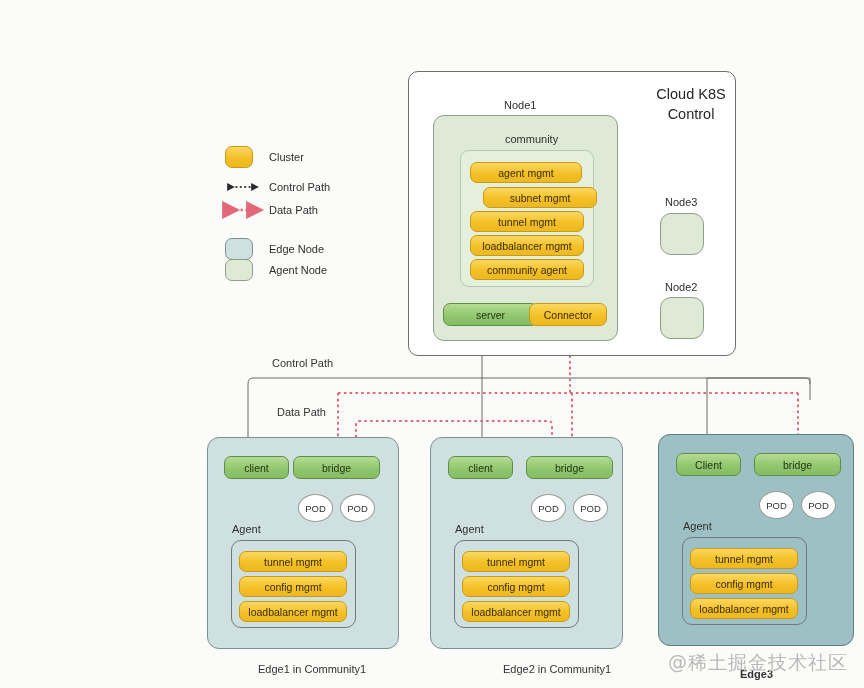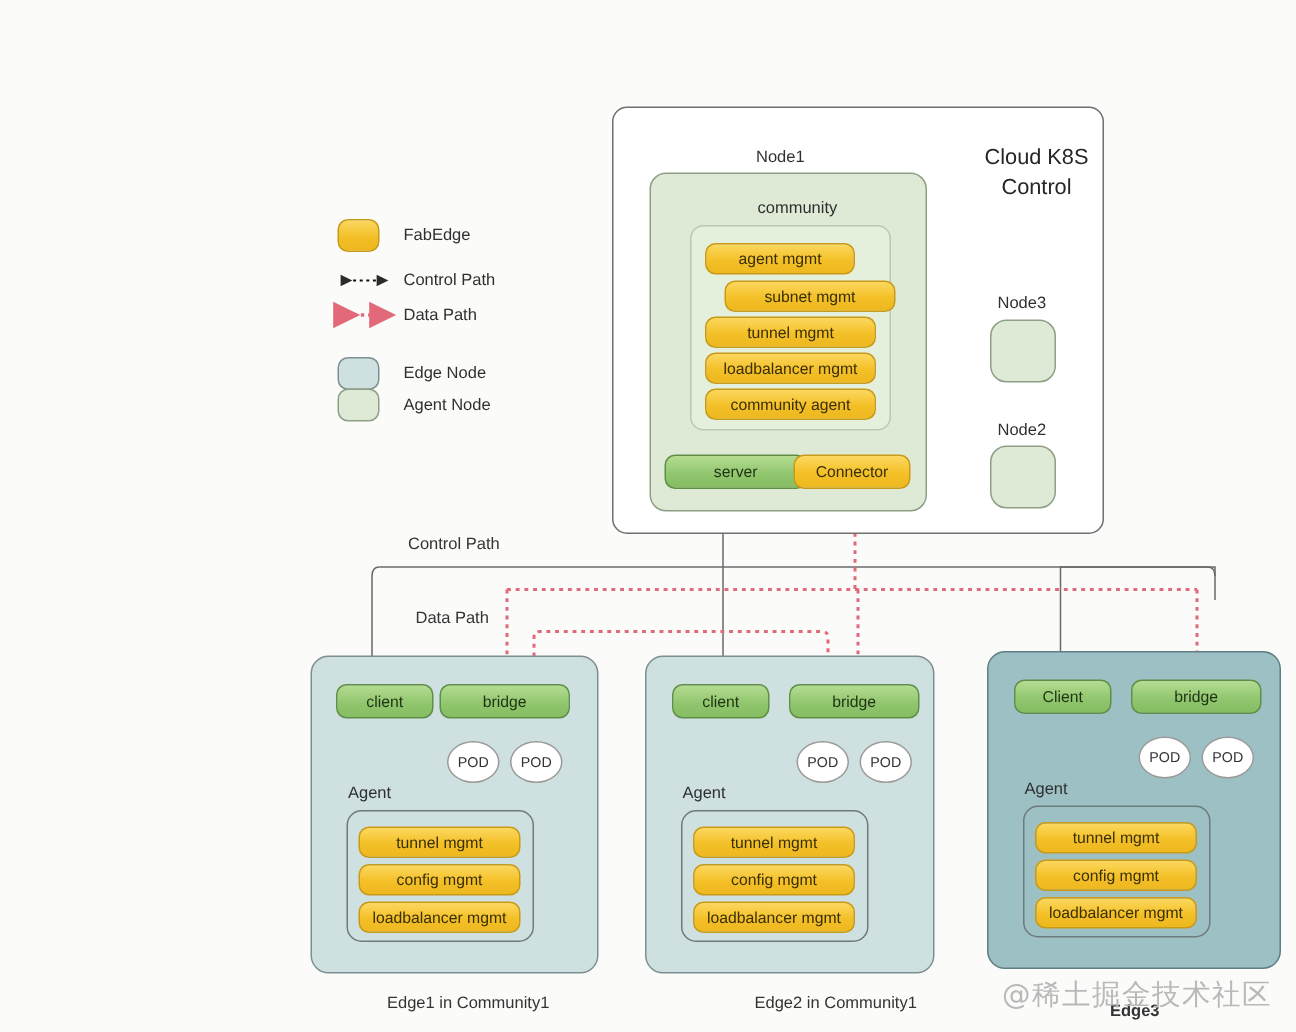--- a/index.html
+++ b/index.html
@@ -156,47 +156,47 @@
     <g>
       <line x1="231" y1="187" x2="255" y2="187" stroke="#111" stroke-width="1.3" stroke-dasharray="2,2.4" marker-end="url(#ahBlack)" marker-start="url(#ahBlackUp)"></line>
     </g>
     <g>
       <line x1="231" y1="210" x2="255" y2="210" stroke="#e2697a" stroke-width="2.4" stroke-dasharray="2.2,2.6" marker-end="url(#ahRed)" marker-start="url(#ahRed)"></line>
     </g>
   </svg>
 
   <div>
     <div class="legend-swatch fab abs" style="left:225px;top:146px;width:28px;height:22px;"></div>
-    <div class="legend-text" style="left:269px;top:151px;">FabEdge</div>
+    <div class="legend-text" style="left:269px;top:151px;">Cluster</div>
 
     <div class="legend-text" style="left:269px;top:181px;">Control Path</div>
 
     <div class="legend-text" style="left:269px;top:204px;">Data Path</div>
 
     <div class="legend-swatch edge abs" style="left:225px;top:238px;width:28px;height:22px;"></div>
     <div class="legend-text" style="left:269px;top:243px;">Edge Node</div>
 
     <div class="legend-swatch cloudn abs" style="left:225px;top:259px;width:28px;height:22px;"></div>
     <div class="legend-text" style="left:269px;top:264px;">Agent Node</div>
   </div>
 
   <div class="abs cluster-box" style="left:408px;top:71px;width:328px;height:285px;"></div>
 
-  <div class="title" style="left:636px;top:85px;width:110px;margin-top:11px;">
+  <div class="title" style="left:636px;top:85px;width:110px;">
     <span>Cloud K8S</span><br>
     <span>Control</span>
   </div>
 
   <div class="nodelbl" style="left:504px;top:99px;">Node1</div>
   <div class="abs cloud-node" style="left:433px;top:115px;width:185px;height:226px;"></div>
 
   <div class="panel-title" style="left:505px;top:133px;">community</div>
   <div class="abs inner-panel" style="left:460px;top:150px;width:134px;height:137px;"></div>
 
-  <div class="pill yellow" style="left:470px;top:162px;width:100px;height:21px;">agent mgmt</div>
+  <div class="pill yellow" style="left:470px;top:162px;width:112px;height:21px;">agent mgmt</div>
   <div class="pill yellow" style="left:483px;top:187px;width:114px;height:21px;">subnet mgmt</div>
   <div class="pill yellow" style="left:470px;top:211px;width:114px;height:21px;">tunnel mgmt</div>
   <div class="pill yellow" style="left:470px;top:235px;width:114px;height:21px;">loadbalancer mgmt</div>
   <div class="pill yellow" style="left:470px;top:259px;width:114px;height:21px;">community agent</div>
 
   <div class="pill green" style="left:443px;top:303px;width:95px;height:23px;">server</div>
   <div class="pill yellow" style="left:529px;top:303px;width:78px;height:23px;">Connector</div>
 
   <div class="nodelbl" style="left:665px;top:196px;">Node3</div>
   <div class="abs cloud-node" style="left:660px;top:213px;width:44px;height:42px;"></div>

